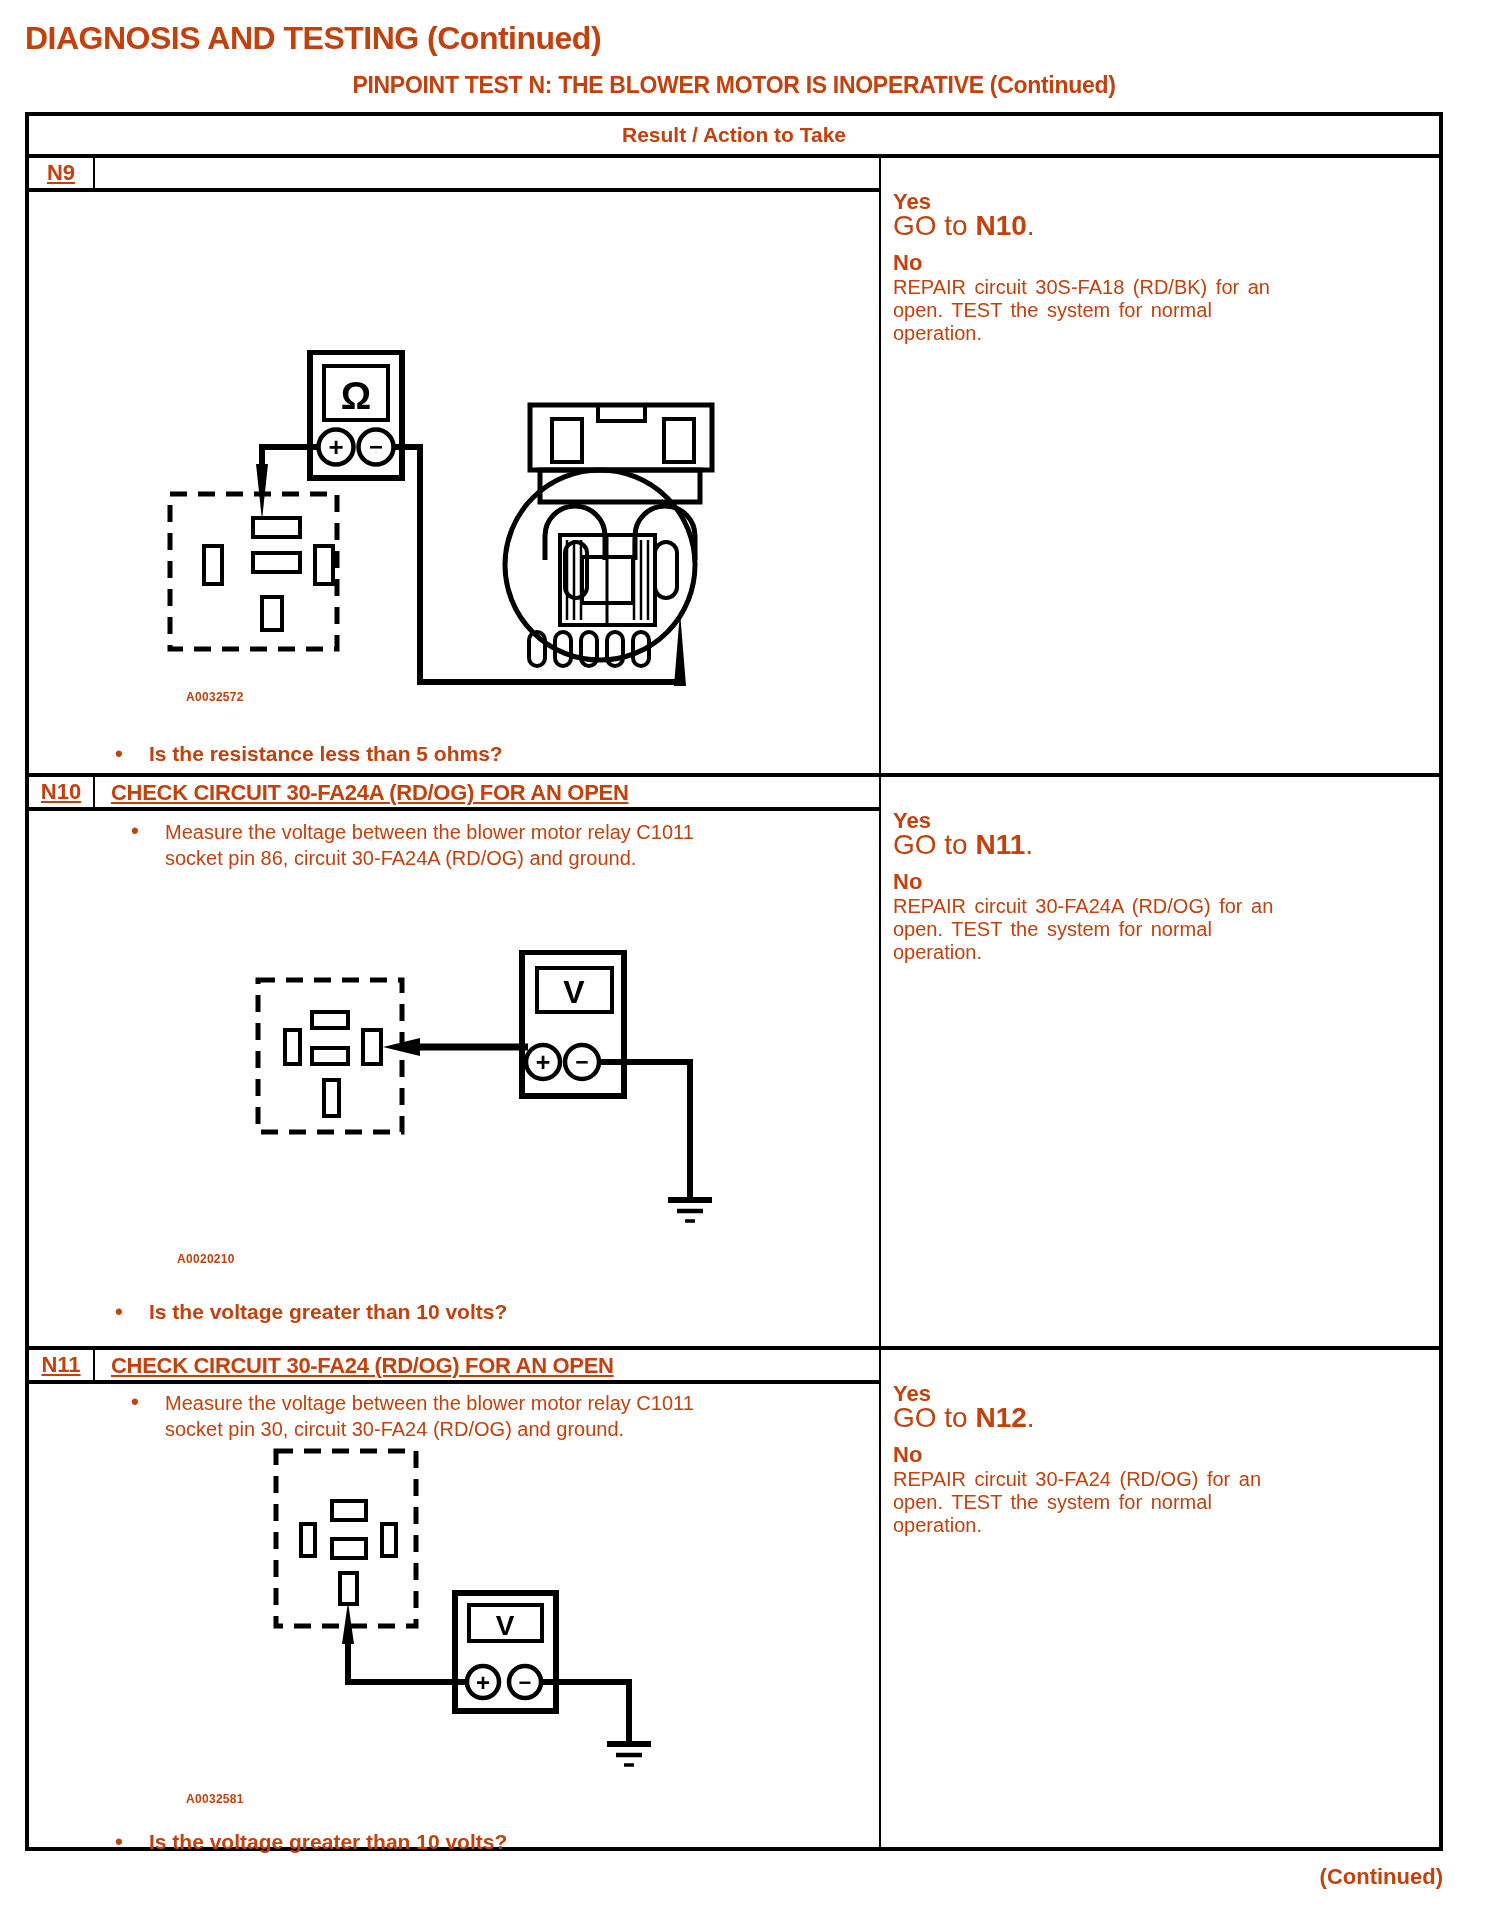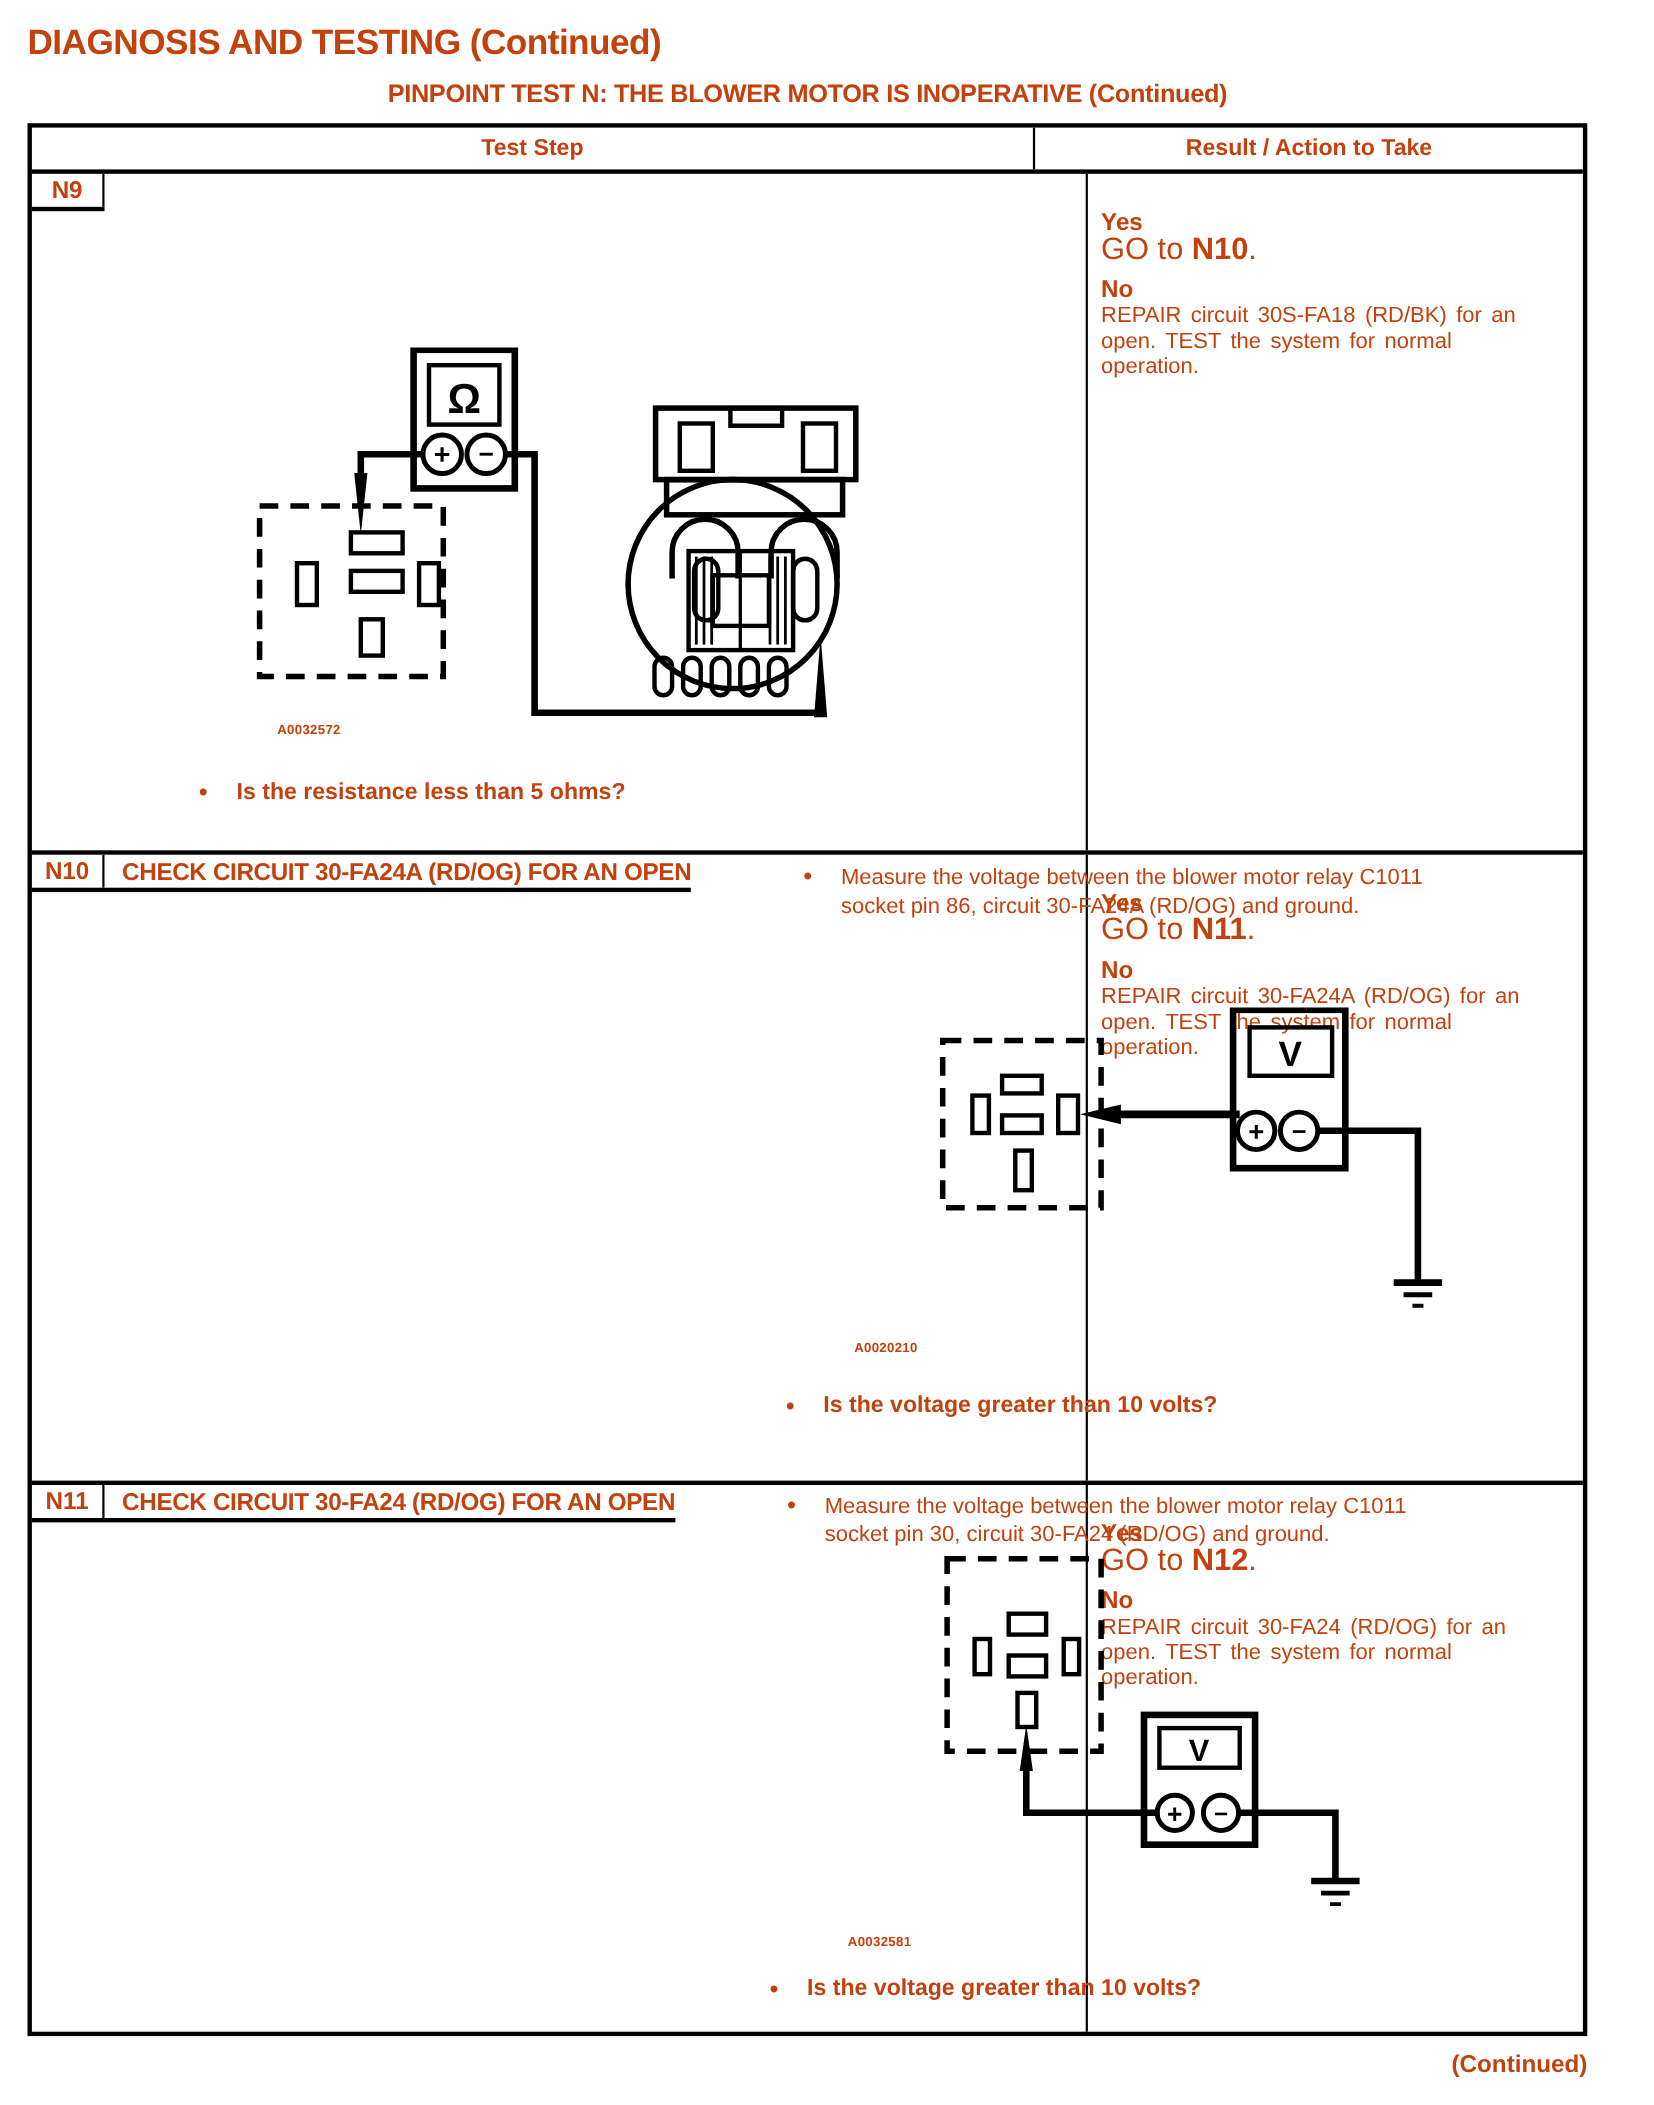--- a/index.html
+++ b/index.html
@@ -22,21 +22,21 @@
   }
   .thead{display:flex;height:38px;border-bottom:4px solid #000;}
   .th{font-size:21px;font-weight:bold;line-height:38px;text-align:center;box-sizing:border-box;}
   .th-left{width:912px;border-right:2px solid #000;}
   .th-right{flex:1;border-radius:14px;}
   .section{display:flex;box-sizing:border-box;}
   .section + .section{border-top:4px solid #000;}
   .sec-n9{height:615px;}
   .sec-n10{height:573px;}
   .sec-n11{height:501px;}
-  .cell-left{width:960px;border-right:2px solid #000;box-sizing:border-box;display:flex;flex-direction:row;}
+  .cell-left{width:852px;border-right:2px solid #000;box-sizing:border-box;display:flex;flex-direction:column;text-decoration:underline;}
   .cell-right{flex:1;box-sizing:border-box;padding:32px 18px 0 12px;}
   .band{display:flex;height:30px;border-bottom:4px solid #000;}
   .sid{
     width:66px;border-right:2px solid #000;text-align:center;
     font-size:22px;font-weight:bold;line-height:30px;box-sizing:border-box;
   }
   .stitle{
     padding-left:16px;font-size:22px;font-weight:bold;line-height:31px;
     letter-spacing:-0.3px;white-space:nowrap;
   }
@@ -78,21 +78,20 @@
 <body>
 
 <div class="page">
 
   <div class="h1">DIAGNOSIS AND TESTING (Continued)</div>
   <div class="h2">PINPOINT TEST N: THE BLOWER MOTOR IS INOPERATIVE (Continued)</div>
 
   <div class="pp-table">
 
     <div class="thead">
-      <div class="th th-left">Test Step</div>
       <div class="th th-right">Result / Action to Take</div>
     </div>
 
     <div class="section sec-n9">
       <div class="cell-left">
         <div class="band">
           <div class="sid">N9</div>
         </div>
         <div class="sbody">
 

